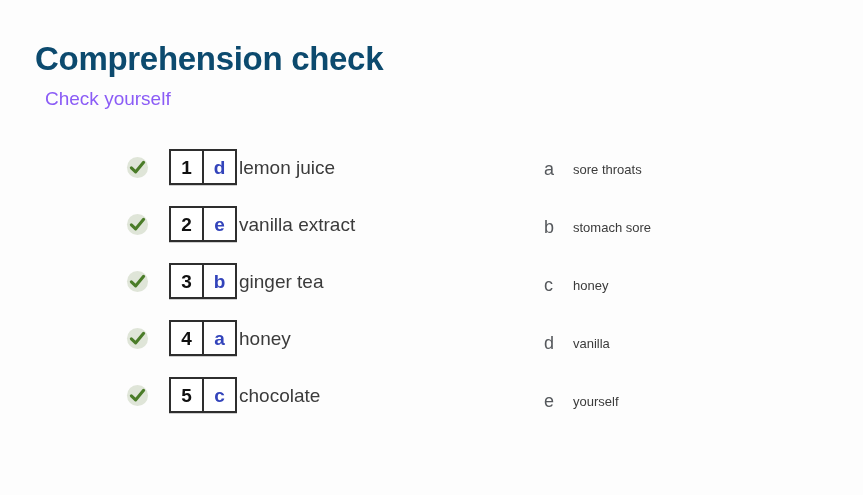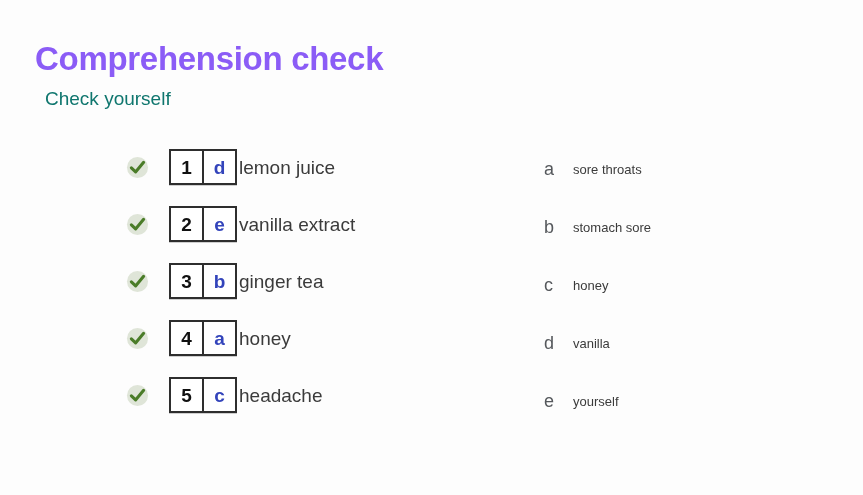--- a/index.html
+++ b/index.html
@@ -22,32 +22,32 @@
     background: #fdfdfd;
   }
 
   
   #title {
     position: absolute;
     left: 35px;
     top: 42px;
     font-size: 33px;
     font-weight: bold;
-    color: #8b5cf6;
+    color: #0c4a6e;
     letter-spacing: -0.3px;
     line-height: 1;
     white-space: nowrap;
   }
   #subtitle {
     position: absolute;
     left: 45px;
     top: 89px;
     font-size: 19px;
     font-weight: normal;
-    color: #0f766e;
+    color: #8b5cf6;
     line-height: 1;
     white-space: nowrap;
   }
 
   
   #answers {
     position: absolute;
     left: 0;
     top: 0;
   }
@@ -183,21 +183,21 @@
       </div>
       <div class="answer-row" style="top: 376px;">
         <svg class="check-icon" viewBox="0 0 24 24">
           <circle cx="12" cy="12" r="11" fill="#dfe5d8"></circle>
           <path d="M5.6 12.4 L10 16.6 L18.4 6.6" fill="none" stroke="#4a7c28" stroke-width="3.2" stroke-linecap="round" stroke-linejoin="round"></path>
         </svg>
         <div class="pair-box">
           <div class="cell cell-num">5</div>
           <div class="cell cell-letter">c</div>
         </div>
-        <div class="answer-label">headache</div>
+        <div class="answer-label">chocolate</div>
       </div>
     </div>
 
   <div id="options">
       <div class="option-row" style="top: 157px;">
         <div class="option-letter">a</div>
         <div class="option-text">sore throats</div>
       </div>
       <div class="option-row" style="top: 215px;">
         <div class="option-letter">b</div>

